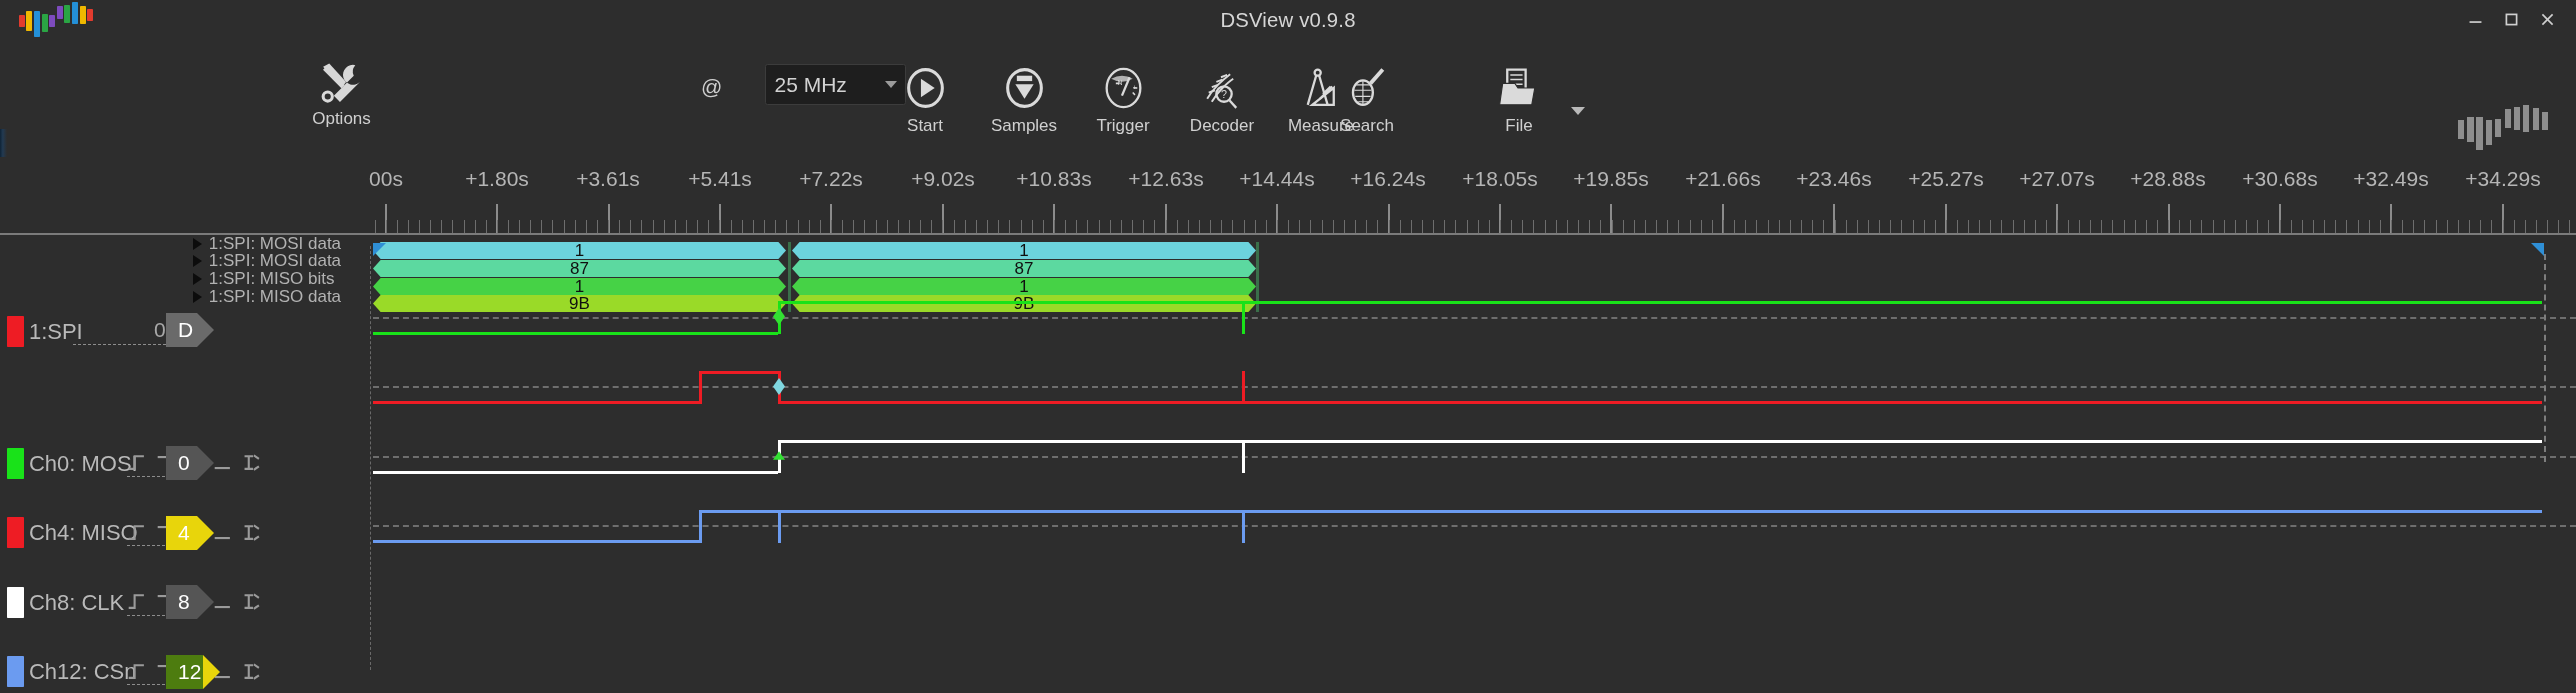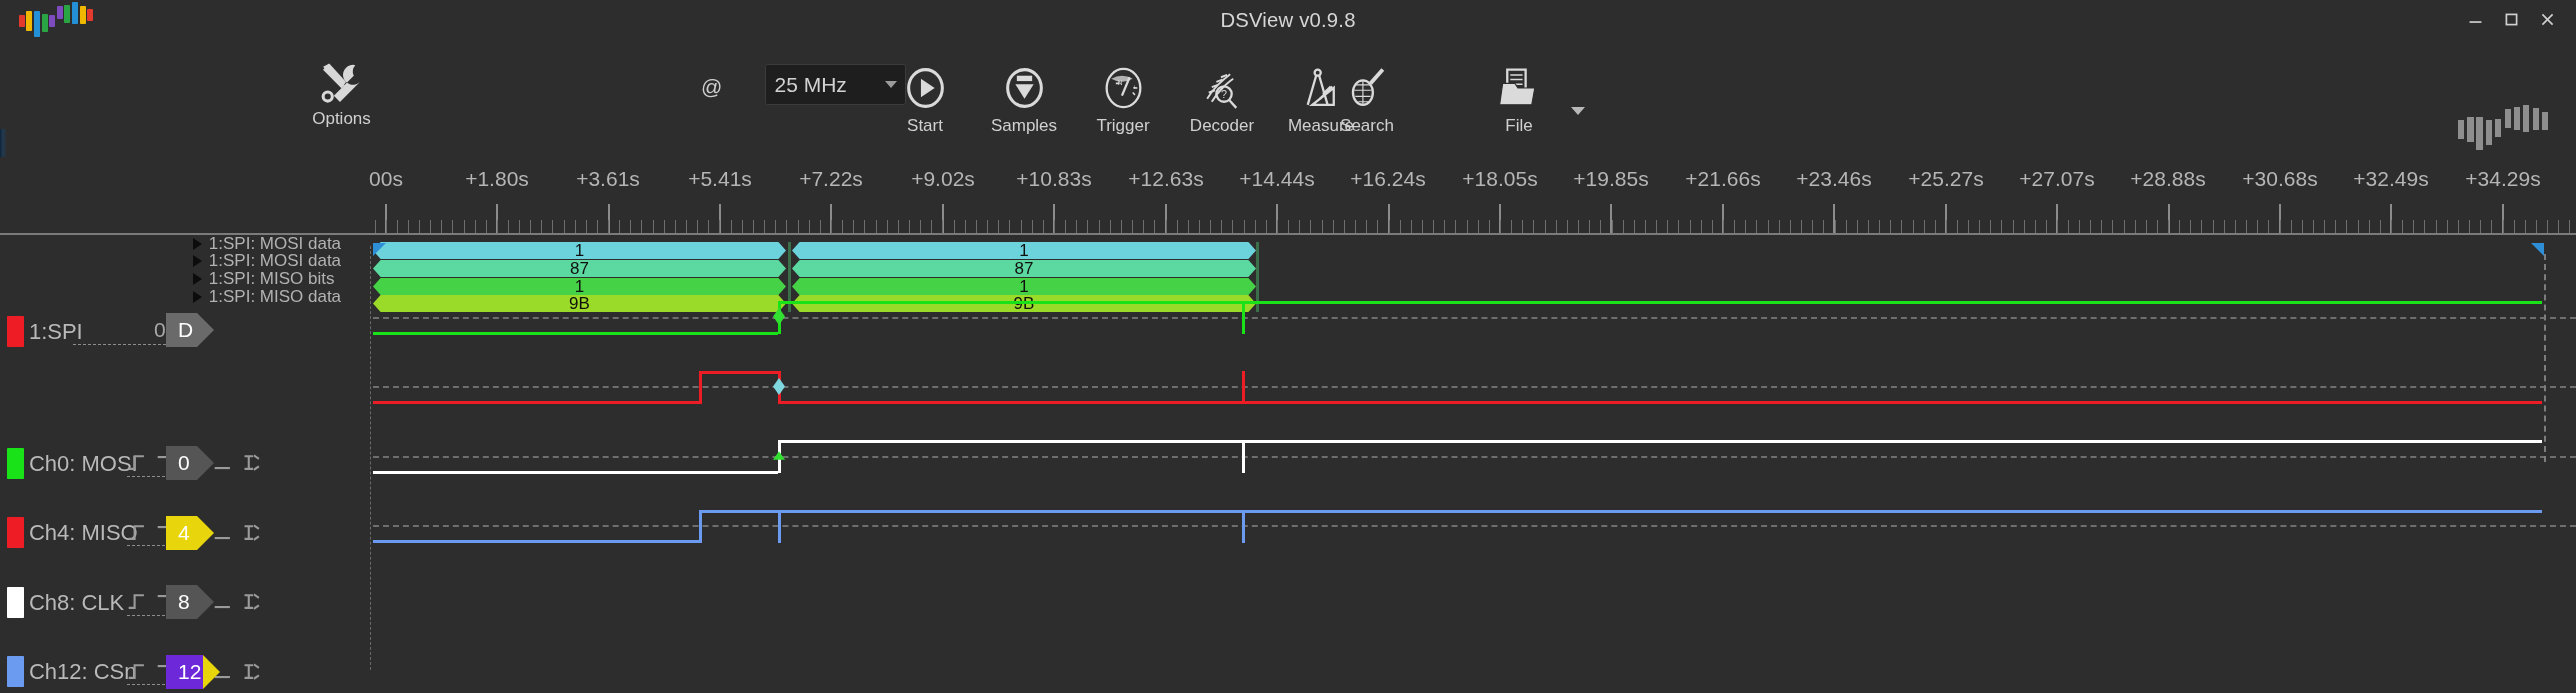--- a/index.html
+++ b/index.html
@@ -682,21 +682,21 @@
               <path d="M2 5 L13 5 L13 20 L20 20" stroke="#9a9a9a" stroke-width="2.5" fill="none"></path>
             </svg>
     <svg width="18.6" height="20.3" viewBox="0 0 22 24">
               <path d="M2 19 L20 19" stroke="#9a9a9a" stroke-width="2.5" fill="none"></path>
             </svg>
     <svg width="18.6" height="20.3" viewBox="0 0 22 24">
               <path d="M3 5 L13 5 M3 20 L13 20 M8 5 L8 20 M14 4 L20 8 M14 21 L20 17" stroke="#9a9a9a" stroke-width="2.5" fill="none"></path>
             </svg>
           </div>
           <div class="dashline" style="left: 127px; top: 442px; width: 38px;"></div>
-          <div class="idx-badge" style="left: 166px; top: 413px; width: 37px; background: #6d28d9; color: rgb(255, 255, 255);">
+          <div class="idx-badge" style="left: 166px; top: 413px; width: 37px; background: #4d7c0f; color: rgb(255, 255, 255);">
             <span class="bnum">12</span>
             <span class="btip" style="right:-17px;border-left:17px solid #e8d50b;"></span>
           </div>
         </div>
     </div>
 
     <div class="tracearea">
       <div id="anno-rows">
           <div class="annorow" style="left: 0px; top: 0px; width: 888px; height: 17px;">
             <div class="annoblk" style="left: 0px; width: 413px; background: rgb(108, 211, 221);">1</div>

